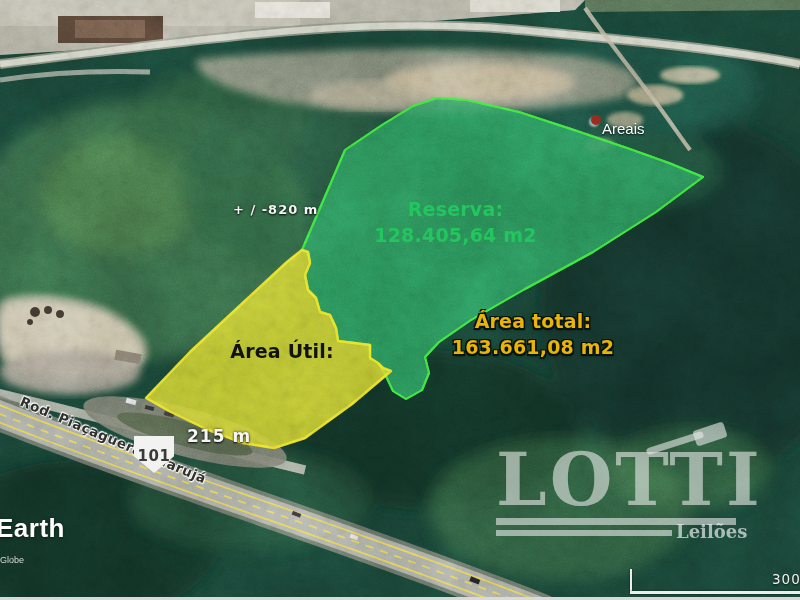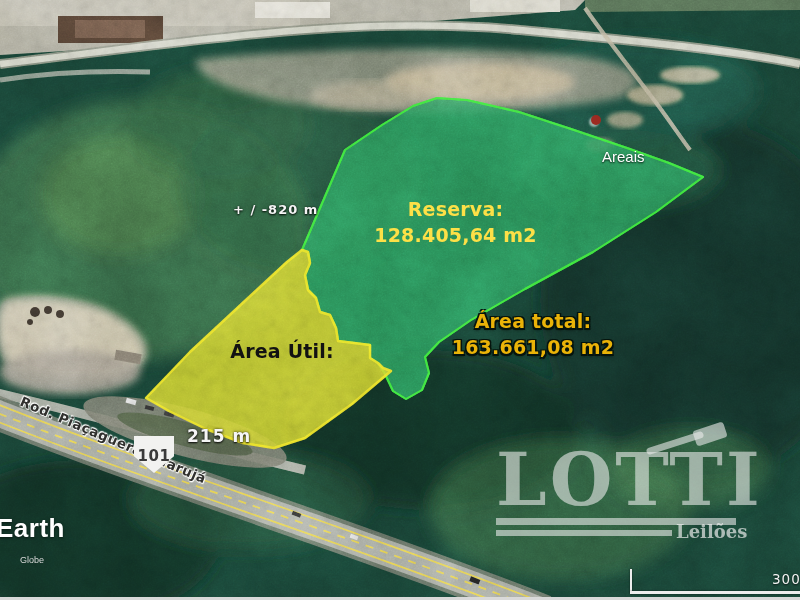--- a/index.html
+++ b/index.html
@@ -3,48 +3,48 @@
 <meta charset="utf-8">
 <style>
   html,body{margin:0;padding:0;background:#fff;}
   .stage{position:relative;width:800px;height:600px;overflow:hidden;
          font-family:"DejaVu Sans", sans-serif;background:#174033;}
   .stage svg.map{position:absolute;left:0;top:0;}
 
   .lbl{position:absolute;white-space:nowrap;}
 
   .area-label{text-align:center;font-weight:bold;font-size:19px;line-height:26px;letter-spacing:.2px;}
-  .reserva-label{left:348px;top:196px;width:215px;color:#fde047;}
+  .reserva-label{left:348px;top:196px;width:215px;color:#22c55e;}
   .util-label{left:182px;top:338px;width:200px;color:#121212;}
   .total-label{left:428px;top:308px;width:210px;color:#eab308;
     text-shadow:-1.5px -1.5px 0 #06140d,1.5px -1.5px 0 #06140d,
                 -1.5px 1.5px 0 #06140d,1.5px 1.5px 0 #06140d,0 2px 3px rgba(0,0,0,.65);}
 
   .measure{color:#f5f5f5;font-weight:bold;text-shadow:0 1px 2px rgba(0,0,0,.85),0 0 3px rgba(0,0,0,.6);}
   .measure-820{left:233px;top:202px;font-size:13px;letter-spacing:1px;}
   .measure-215{left:187px;top:426px;font-size:17px;letter-spacing:1px;}
 
   .areais-label{left:602px;top:120px;font-family:"Liberation Sans",sans-serif;font-size:15px;
-    color:#fff;text-shadow:0 1px 2px rgba(0,0,0,.9);margin-top:28px;}
+    color:#fff;text-shadow:0 1px 2px rgba(0,0,0,.9);}
   .areais-dot{left:591px;top:115px;width:10px;height:10px;border-radius:50%;
     background:#9c2b22;box-shadow:-2px 2px 2px rgba(255,255,255,.55);position:absolute;}
 
   .road-name{left:24px;top:393px;font-size:13.5px;font-weight:bold;color:#30302e;
     transform:rotate(23deg);transform-origin:0 0;letter-spacing:.5px;
     text-shadow:0 0 2px #fff,0 0 2px #fff,1px 1px 1px #fff,-1px -1px 1px #fff;}
 
   .road-shield{left:134px;top:436px;width:40px;height:37px;position:absolute;
     background:#f2f2f0;clip-path:polygon(0 0,100% 0,100% 55%,50% 100%,0 55%);
     display:flex;align-items:center;justify-content:center;
     filter:drop-shadow(0 0 1px #333);}
   .road-shield span{font-size:15px;font-weight:bold;color:#3a3a3a;margin-top:3px;letter-spacing:.5px;}
 
   .earth-logo{left:-4px;top:513px;font-family:"Liberation Sans",sans-serif;font-size:26px;
     font-weight:bold;color:#fff;letter-spacing:.5px;text-shadow:0 1px 3px rgba(0,0,0,.55);}
-  .attr-text{left:0;top:555px;font-size:9px;color:#d8d8d8;font-family:"Liberation Sans",sans-serif;padding-left:20px;}
+  .attr-text{left:0;top:555px;font-size:9px;color:#d8d8d8;font-family:"Liberation Sans",sans-serif;}
 
   .scale-v{left:630px;top:569px;width:2px;height:24px;background:#ededed;position:absolute;
     box-shadow:0 0 2px rgba(0,0,0,.6);}
   .scale-h{left:630px;top:591px;width:170px;height:3px;background:#ededed;position:absolute;
     box-shadow:0 0 2px rgba(0,0,0,.6);}
   .scale-label{left:736px;top:571px;font-size:13.5px;color:#f2f2f2;letter-spacing:1px;
     text-shadow:0 1px 2px rgba(0,0,0,.7);margin-left:36px;}
 
   .lotti{left:494px;top:420px;width:250px;height:130px;position:absolute;}
   .lotti-text{position:absolute;left:2px;top:24px;font-family:"DejaVu Serif",serif;

